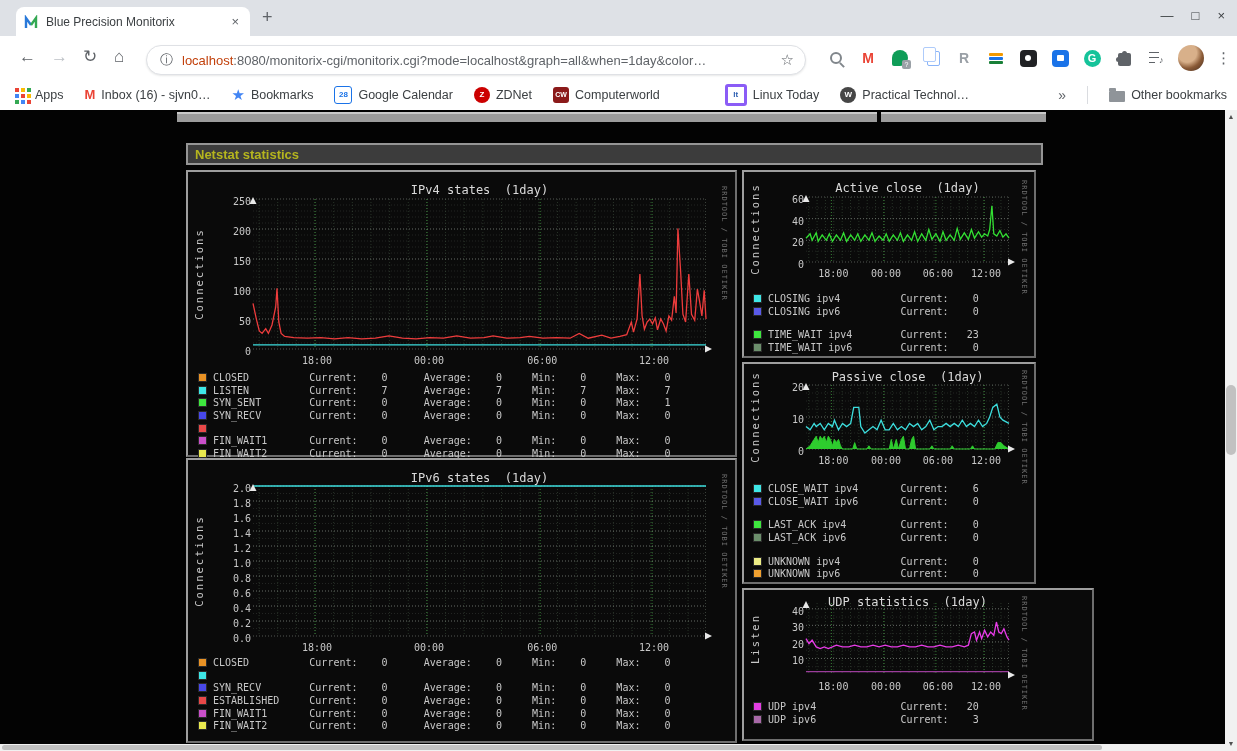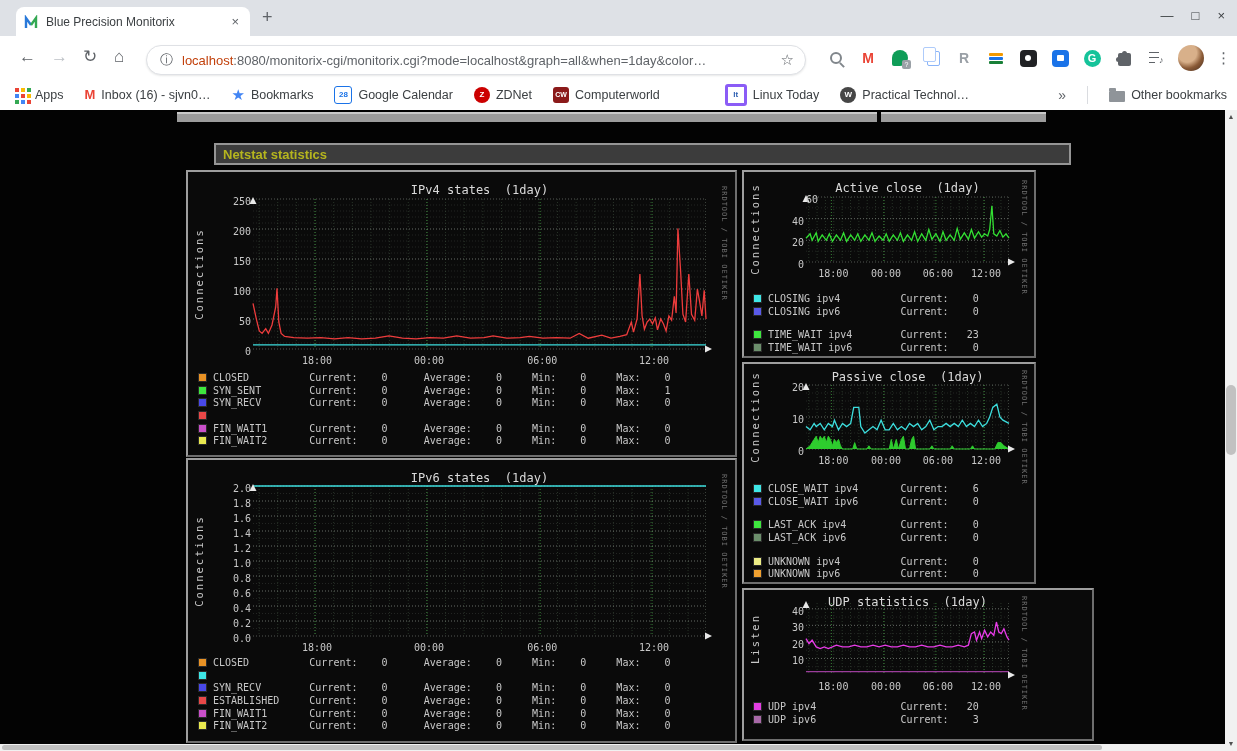--- a/index.html
+++ b/index.html
@@ -60,21 +60,21 @@
   .wp{background:#464646;color:#fff;border-radius:50%;}
   .gmail-s{color:#ea4335;font-weight:bold;font-size:13px;}
   .chev{color:#5f6368;font-size:14px;margin-left:auto;}
   .bbdiv{width:1px;height:18px;background:#dadce0;}
   .folder{width:16px;height:11px;background:#8f9499;border-radius:1px;position:relative;margin-top:3px;}
   .folder:before{content:"";position:absolute;top:-3px;left:0;width:7px;height:3px;background:#8f9499;border-radius:1px 1px 0 0;}
 
   
   .content{position:absolute;top:110px;left:0;width:1237px;height:641px;background:#030303;overflow:hidden;}
   .rembar{position:absolute;height:10px;background:linear-gradient(#cacaca 0 2px,#9c9c9c 2px);top:2px;}
-  .secheader{position:absolute;left:186px;top:33px;width:857px;height:22px;background:#3c3c3c;border:2px solid #959595;box-sizing:border-box;display:flex;align-items:center;margin-left:28px;}
+  .secheader{position:absolute;left:186px;top:33px;width:857px;height:22px;background:#3c3c3c;border:2px solid #959595;box-sizing:border-box;display:flex;align-items:center;}
   .secheader span{color:#b5b51e;font-weight:bold;font-size:13px;padding-left:7px;}
 
   .panel{position:absolute;background:#0a0a0a;border:2px solid;border-color:#9e9e9e #6e6e6e #6e6e6e #9e9e9e;box-sizing:border-box;}
   .gtitle{position:absolute;color:#dadada;font:12px "DejaVu Sans Mono",monospace;text-align:center;white-space:pre;}
   .gylabel{position:absolute;color:#c8c8c8;font:10.5px "DejaVu Sans Mono",monospace;white-space:nowrap;transform:translate(-50%,-50%) rotate(-90deg);letter-spacing:2px;}
   .watermark{position:absolute;color:#707070;font:7px "DejaVu Sans Mono",monospace;writing-mode:vertical-rl;letter-spacing:1px;}
   .plot{position:absolute;overflow:visible;}
   .ylab{position:absolute;font:10px "DejaVu Sans Mono",monospace;color:#c8c8c8;width:42px;text-align:right;}
   .xlab{position:absolute;font:10px "DejaVu Sans Mono",monospace;color:#c8c8c8;width:44px;text-align:center;}
   .legend{position:absolute;}
@@ -299,20 +299,24 @@
           <polyline points="0.0,104.4 3.6,121.2 6.3,132.0 9.1,134.4 12.7,129.6 15.4,134.4 19.0,126.0 22.7,108.0 24.0,89.4 25.8,123.0 28.1,134.4 31.7,137.4 40.8,138.6 54.4,139.2 68.0,138.6 81.5,139.8 95.1,138.6 108.7,139.8 122.3,139.2 135.9,136.8 149.5,139.2 163.1,139.8 176.7,138.6 190.3,139.2 203.8,136.8 217.4,139.2 231.0,138.6 240.1,136.8 253.7,139.2 267.3,138.6 276.3,137.4 289.9,139.2 303.5,138.6 317.1,139.2 326.2,134.4 335.2,139.2 348.8,136.2 357.9,139.2 366.9,137.4 373.7,135.6 378.3,123.0 380.5,133.2 384.1,120.0 386.9,75.0 389.1,117.0 391.4,130.2 394.1,123.0 396.8,120.0 399.5,124.8 402.3,118.8 404.5,130.8 407.7,120.0 410.4,124.8 413.1,132.0 415.9,117.0 418.6,121.2 421.3,97.2 423.1,114.0 424.9,29.4 427.6,72.0 429.9,115.2 432.6,123.0 435.8,75.0 438.5,115.2 441.7,121.2 444.4,90.0 446.7,103.2 448.9,117.0 451.2,91.2 453.0,120.0" fill="none" stroke="#EE3C3C" stroke-width="1.3"></polyline>
           <polygon points="0,7 3.5,0 7,7" fill="#e8e8e8" transform="translate(-3.5,-2)"></polygon>
           <polygon points="0,0 7,3.5 0,7" fill="#e8e8e8" transform="translate(452,146.5)"></polygon>
         </svg>
       <div class="legend" style="left:10px;top:199px;">
           <div class="lrow">
             <span class="lbox" style="background: rgb(232, 146, 37);"></span>
             <span class="ltxt">CLOSED          Current:    0      Average:    0     Min:    0     Max:    0</span>
           </div>
           <div class="lrow">
+            <span class="lbox" style="background: rgb(62, 230, 230);"></span>
+            <span class="ltxt">LISTEN          Current:    7      Average:    7     Min:    7     Max:    7</span>
+          </div>
+          <div class="lrow">
             <span class="lbox" style="background: rgb(62, 230, 62);"></span>
             <span class="ltxt">SYN_SENT        Current:    0      Average:    0     Min:    0     Max:    1</span>
           </div>
           <div class="lrow">
             <span class="lbox" style="background: rgb(72, 72, 232);"></span>
             <span class="ltxt">SYN_RECV        Current:    0      Average:    0     Min:    0     Max:    0</span>
           </div>
           <div class="lrow">
             <span class="lbox" style="background: rgb(232, 72, 72);"></span>
           </div>
@@ -508,21 +512,21 @@
             <span class="ltxt">TIME_WAIT ipv4        Current:   23</span>
           </div>
           <div class="lrow">
             <span class="lbox" style="background: rgb(107, 142, 107);"></span>
             <span class="ltxt">TIME_WAIT ipv6        Current:    0</span>
           </div>
         </div>
     <span class="ylab" style="left: 18px; top: 87px;">0</span>
         <span class="ylab" style="left: 18px; top: 65.3333px;">20</span>
         <span class="ylab" style="left: 18px; top: 43.6667px;">40</span>
-        <span class="ylab" style="left: 32px; top: 22px;">60</span>
+        <span class="ylab" style="left: 18px; top: 22px;">60</span>
         <span class="xlab" style="left: 67.375px; top: 96px;">18:00</span>
         <span class="xlab" style="left: 119.952px; top: 96px;">00:00</span>
         <span class="xlab" style="left: 171.92px; top: 96px;">06:00</span>
         <span class="xlab" style="left: 220.031px; top: 96px;">12:00</span>
       </div>
 
     <div class="panel" id="p-passive" style="left:742px;top:252px;width:294px;height:222px;">
       <div class="gtitle" style="left:62px;top:6px;width:203px;">Passive close  (1day)</div>
       <div class="gylabel" style="left:11px;top:53px;">Connections</div>
       <div class="watermark" style="left:276px;top:6px;">RRDTOOL / TOBI OETIKER</div>

